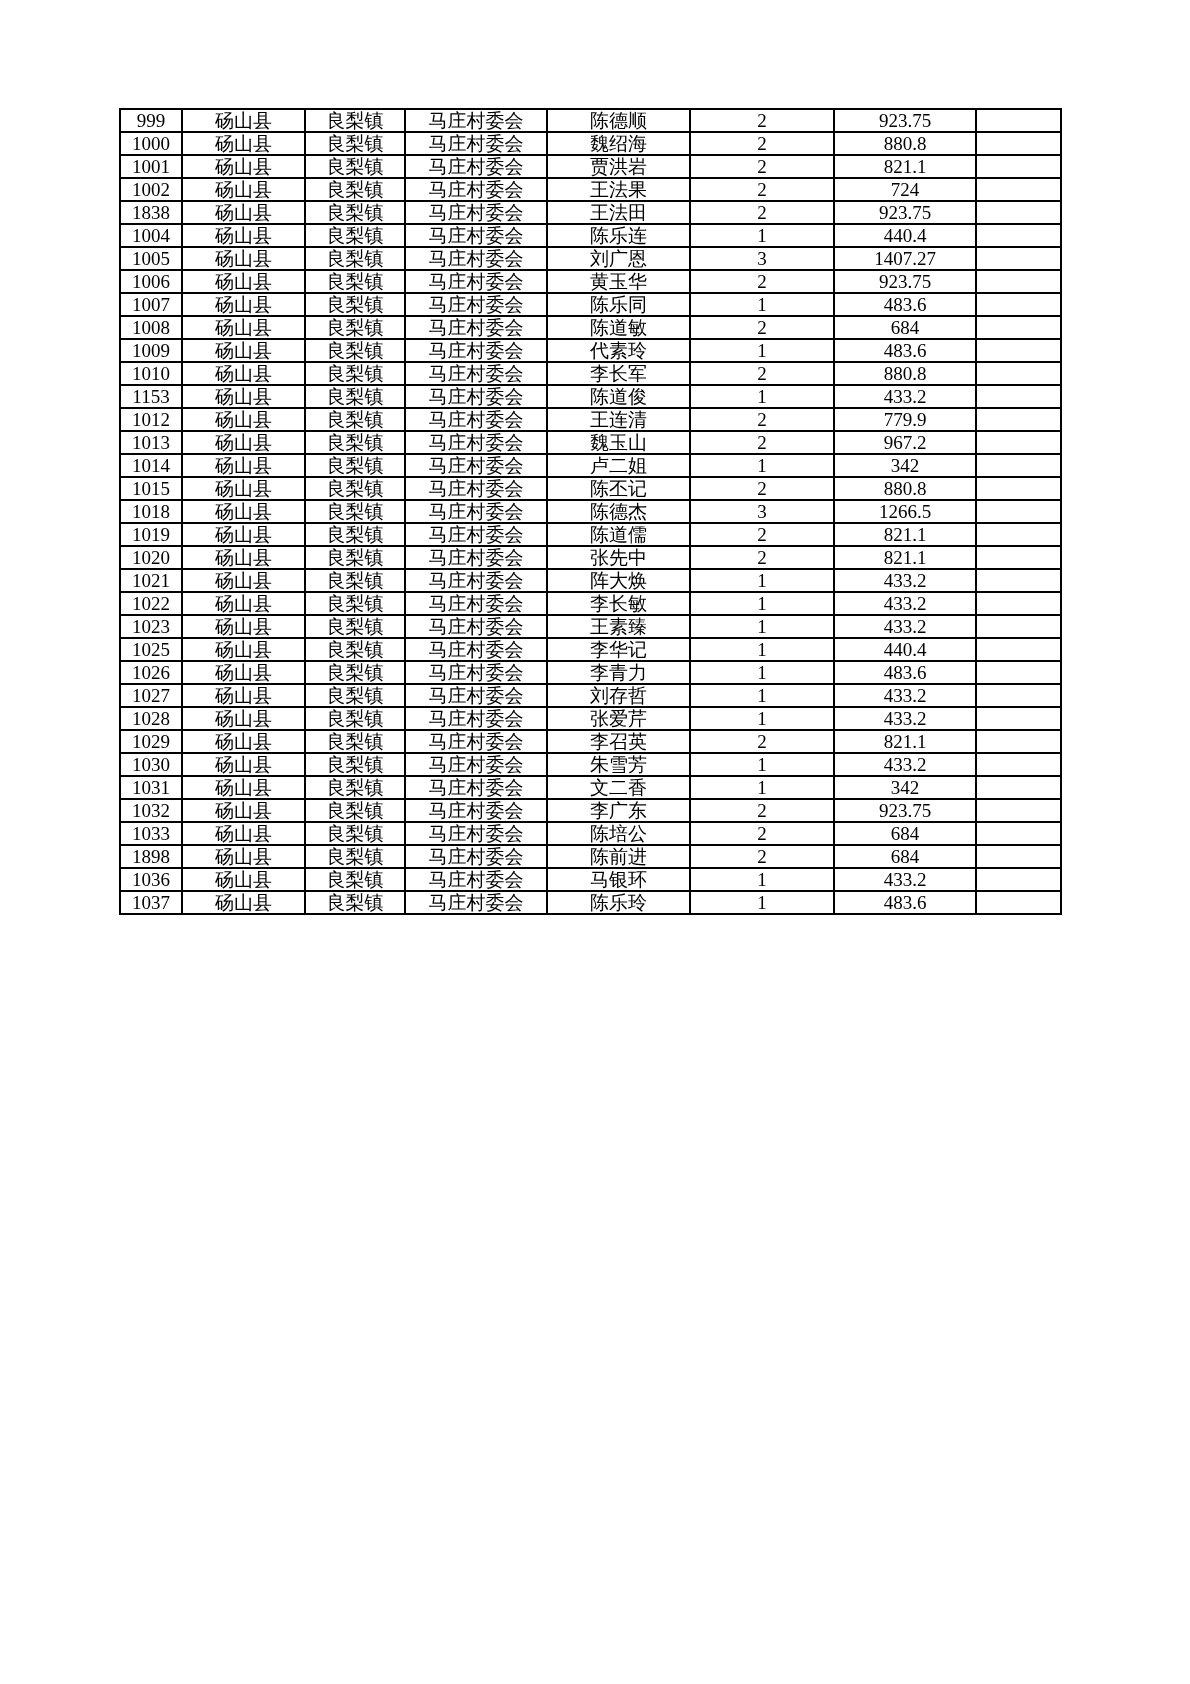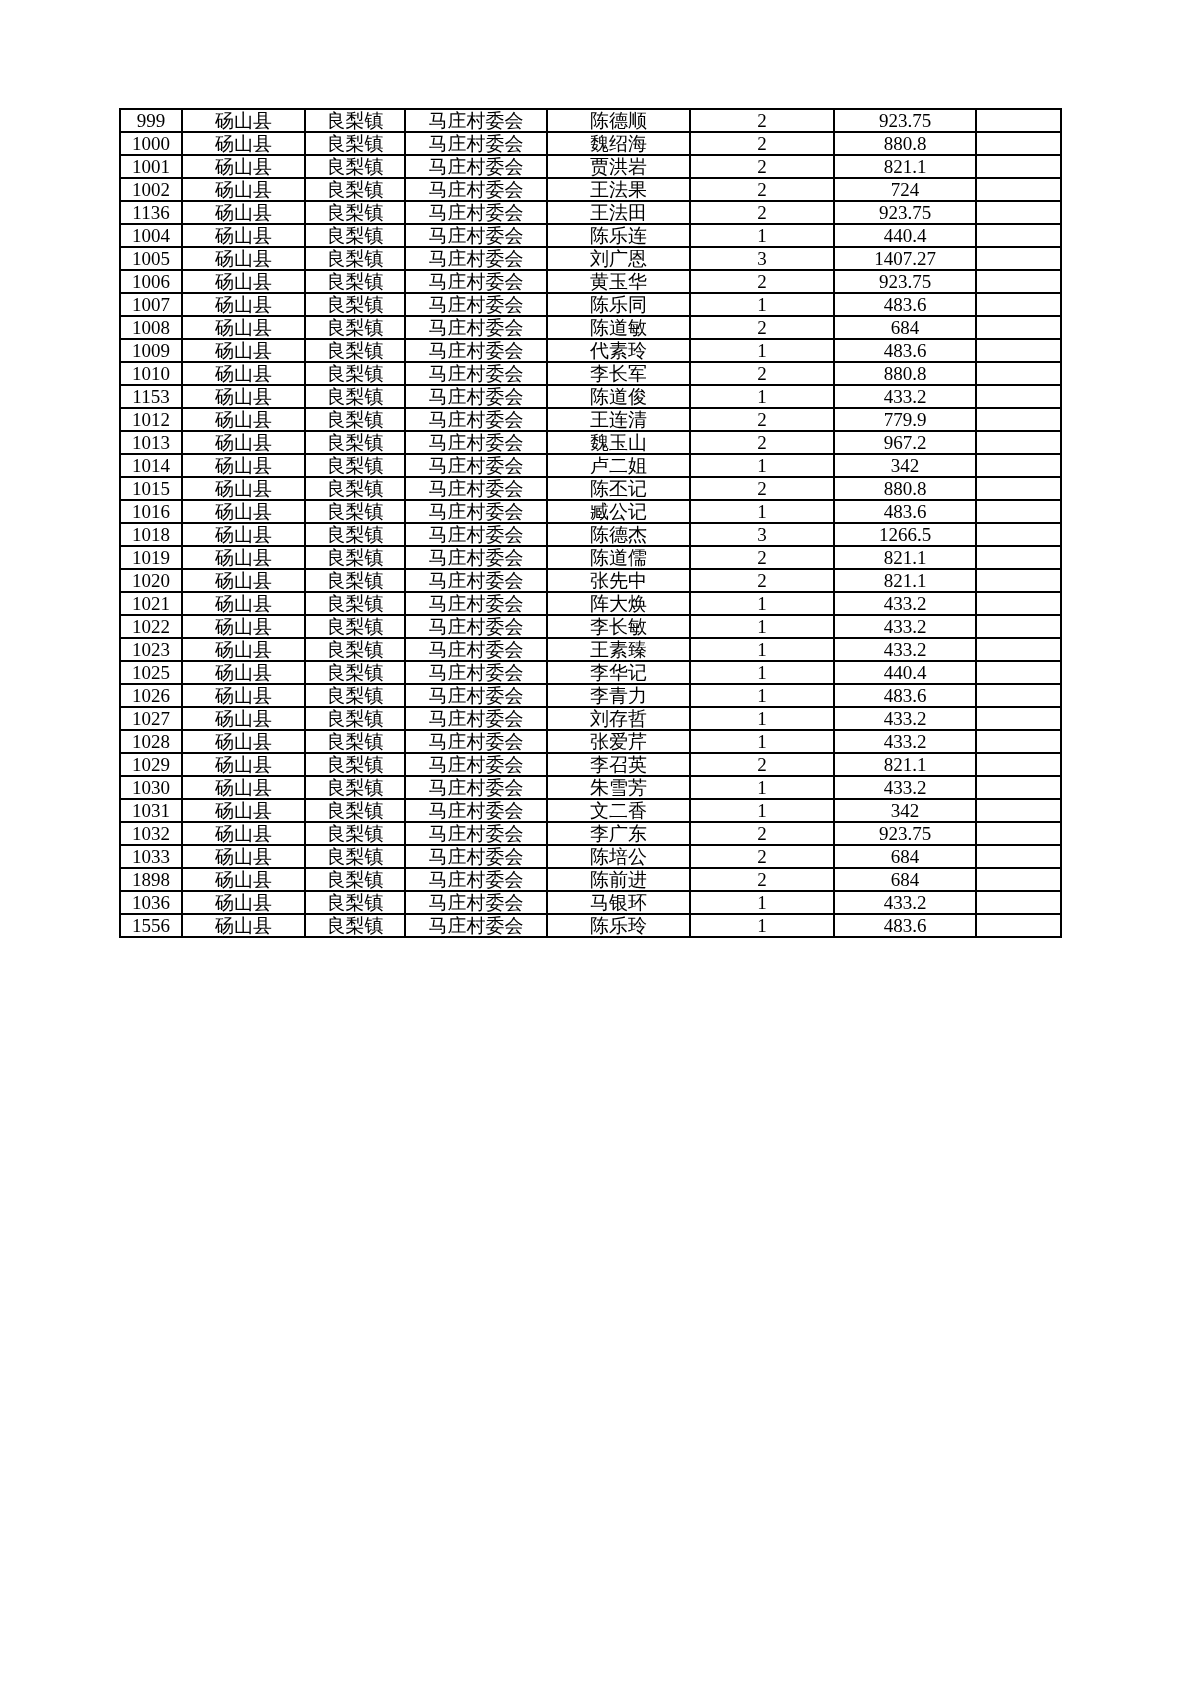--- a/index.html
+++ b/index.html
@@ -94,21 +94,21 @@
       <td>1002</td>
       <td>砀山县</td>
       <td>良梨镇</td>
       <td>马庄村委会</td>
       <td>王法果</td>
       <td>2</td>
       <td>724</td>
       <td></td>
     </tr>
         <tr>
-      <td>1136</td>
+      <td>1838</td>
       <td>砀山县</td>
       <td>良梨镇</td>
       <td>马庄村委会</td>
       <td>王法田</td>
       <td>2</td>
       <td>923.75</td>
       <td></td>
     </tr>
         <tr>
       <td>1004</td>
@@ -224,30 +224,20 @@
       <td>1015</td>
       <td>砀山县</td>
       <td>良梨镇</td>
       <td>马庄村委会</td>
       <td>陈丕记</td>
       <td>2</td>
       <td>880.8</td>
       <td></td>
     </tr>
         <tr>
-      <td>1016</td>
-      <td>砀山县</td>
-      <td>良梨镇</td>
-      <td>马庄村委会</td>
-      <td>臧公记</td>
-      <td>1</td>
-      <td>483.6</td>
-      <td></td>
-    </tr>
-        <tr>
       <td>1018</td>
       <td>砀山县</td>
       <td>良梨镇</td>
       <td>马庄村委会</td>
       <td>陈德杰</td>
       <td>3</td>
       <td>1266.5</td>
       <td></td>
     </tr>
         <tr>
@@ -404,21 +394,21 @@
       <td>1036</td>
       <td>砀山县</td>
       <td>良梨镇</td>
       <td>马庄村委会</td>
       <td>马银环</td>
       <td>1</td>
       <td>433.2</td>
       <td></td>
     </tr>
         <tr>
-      <td>1556</td>
+      <td>1037</td>
       <td>砀山县</td>
       <td>良梨镇</td>
       <td>马庄村委会</td>
       <td>陈乐玲</td>
       <td>1</td>
       <td>483.6</td>
       <td></td>
     </tr>
       </tbody>
   </table>

